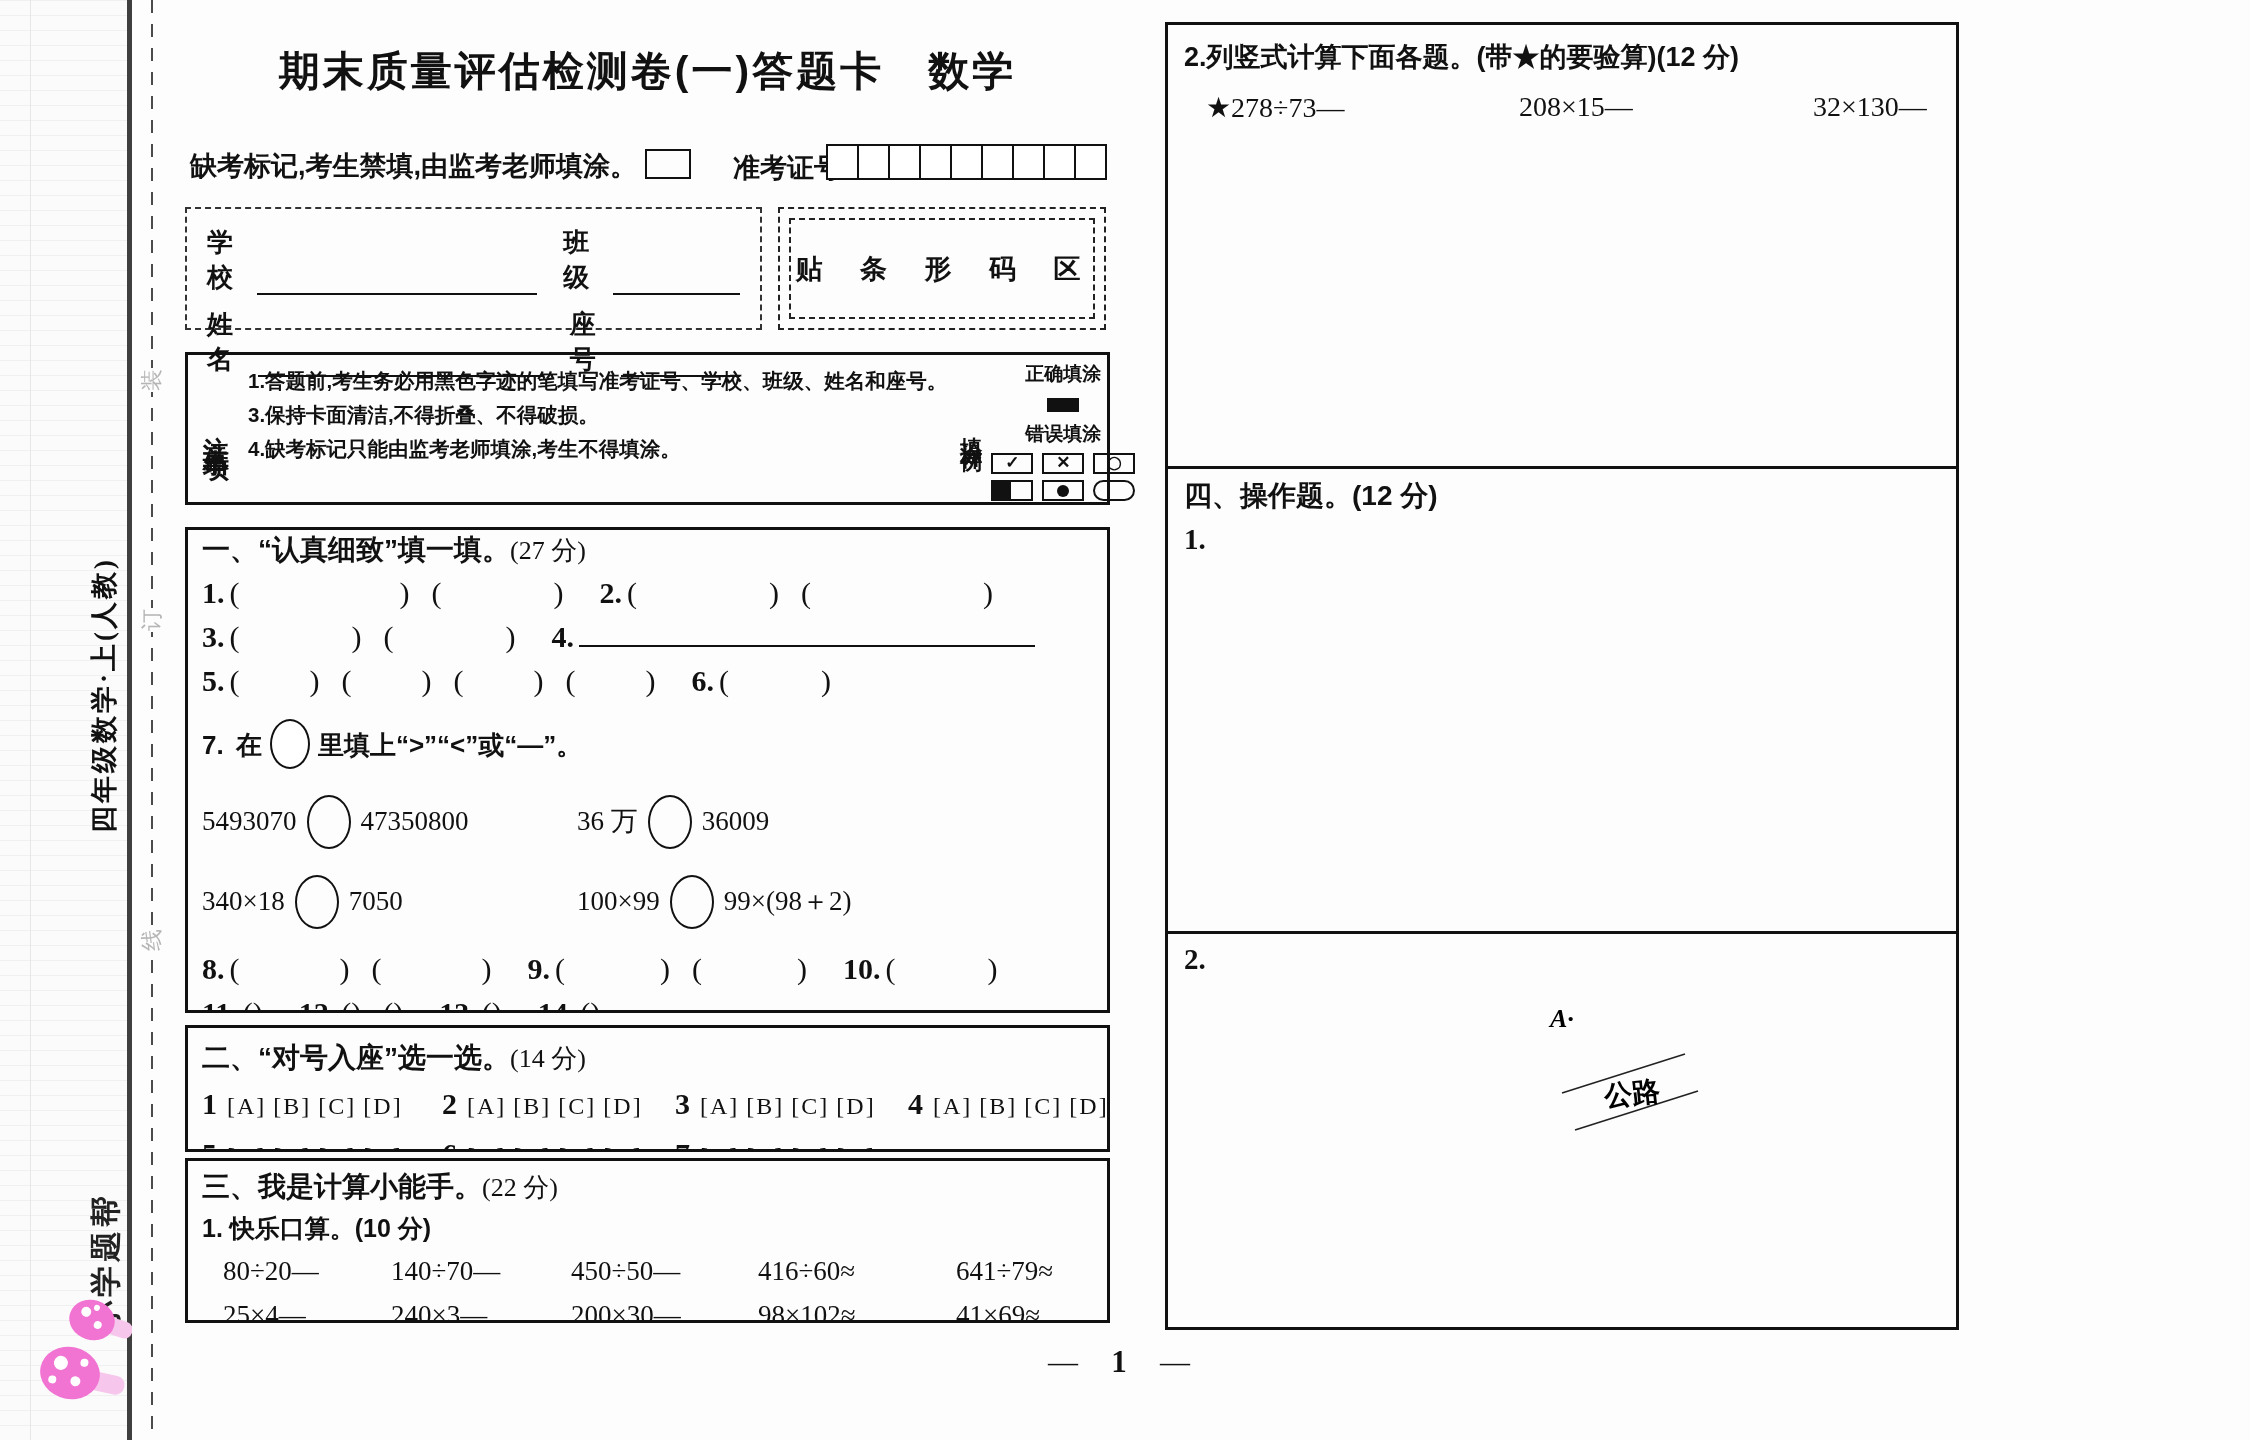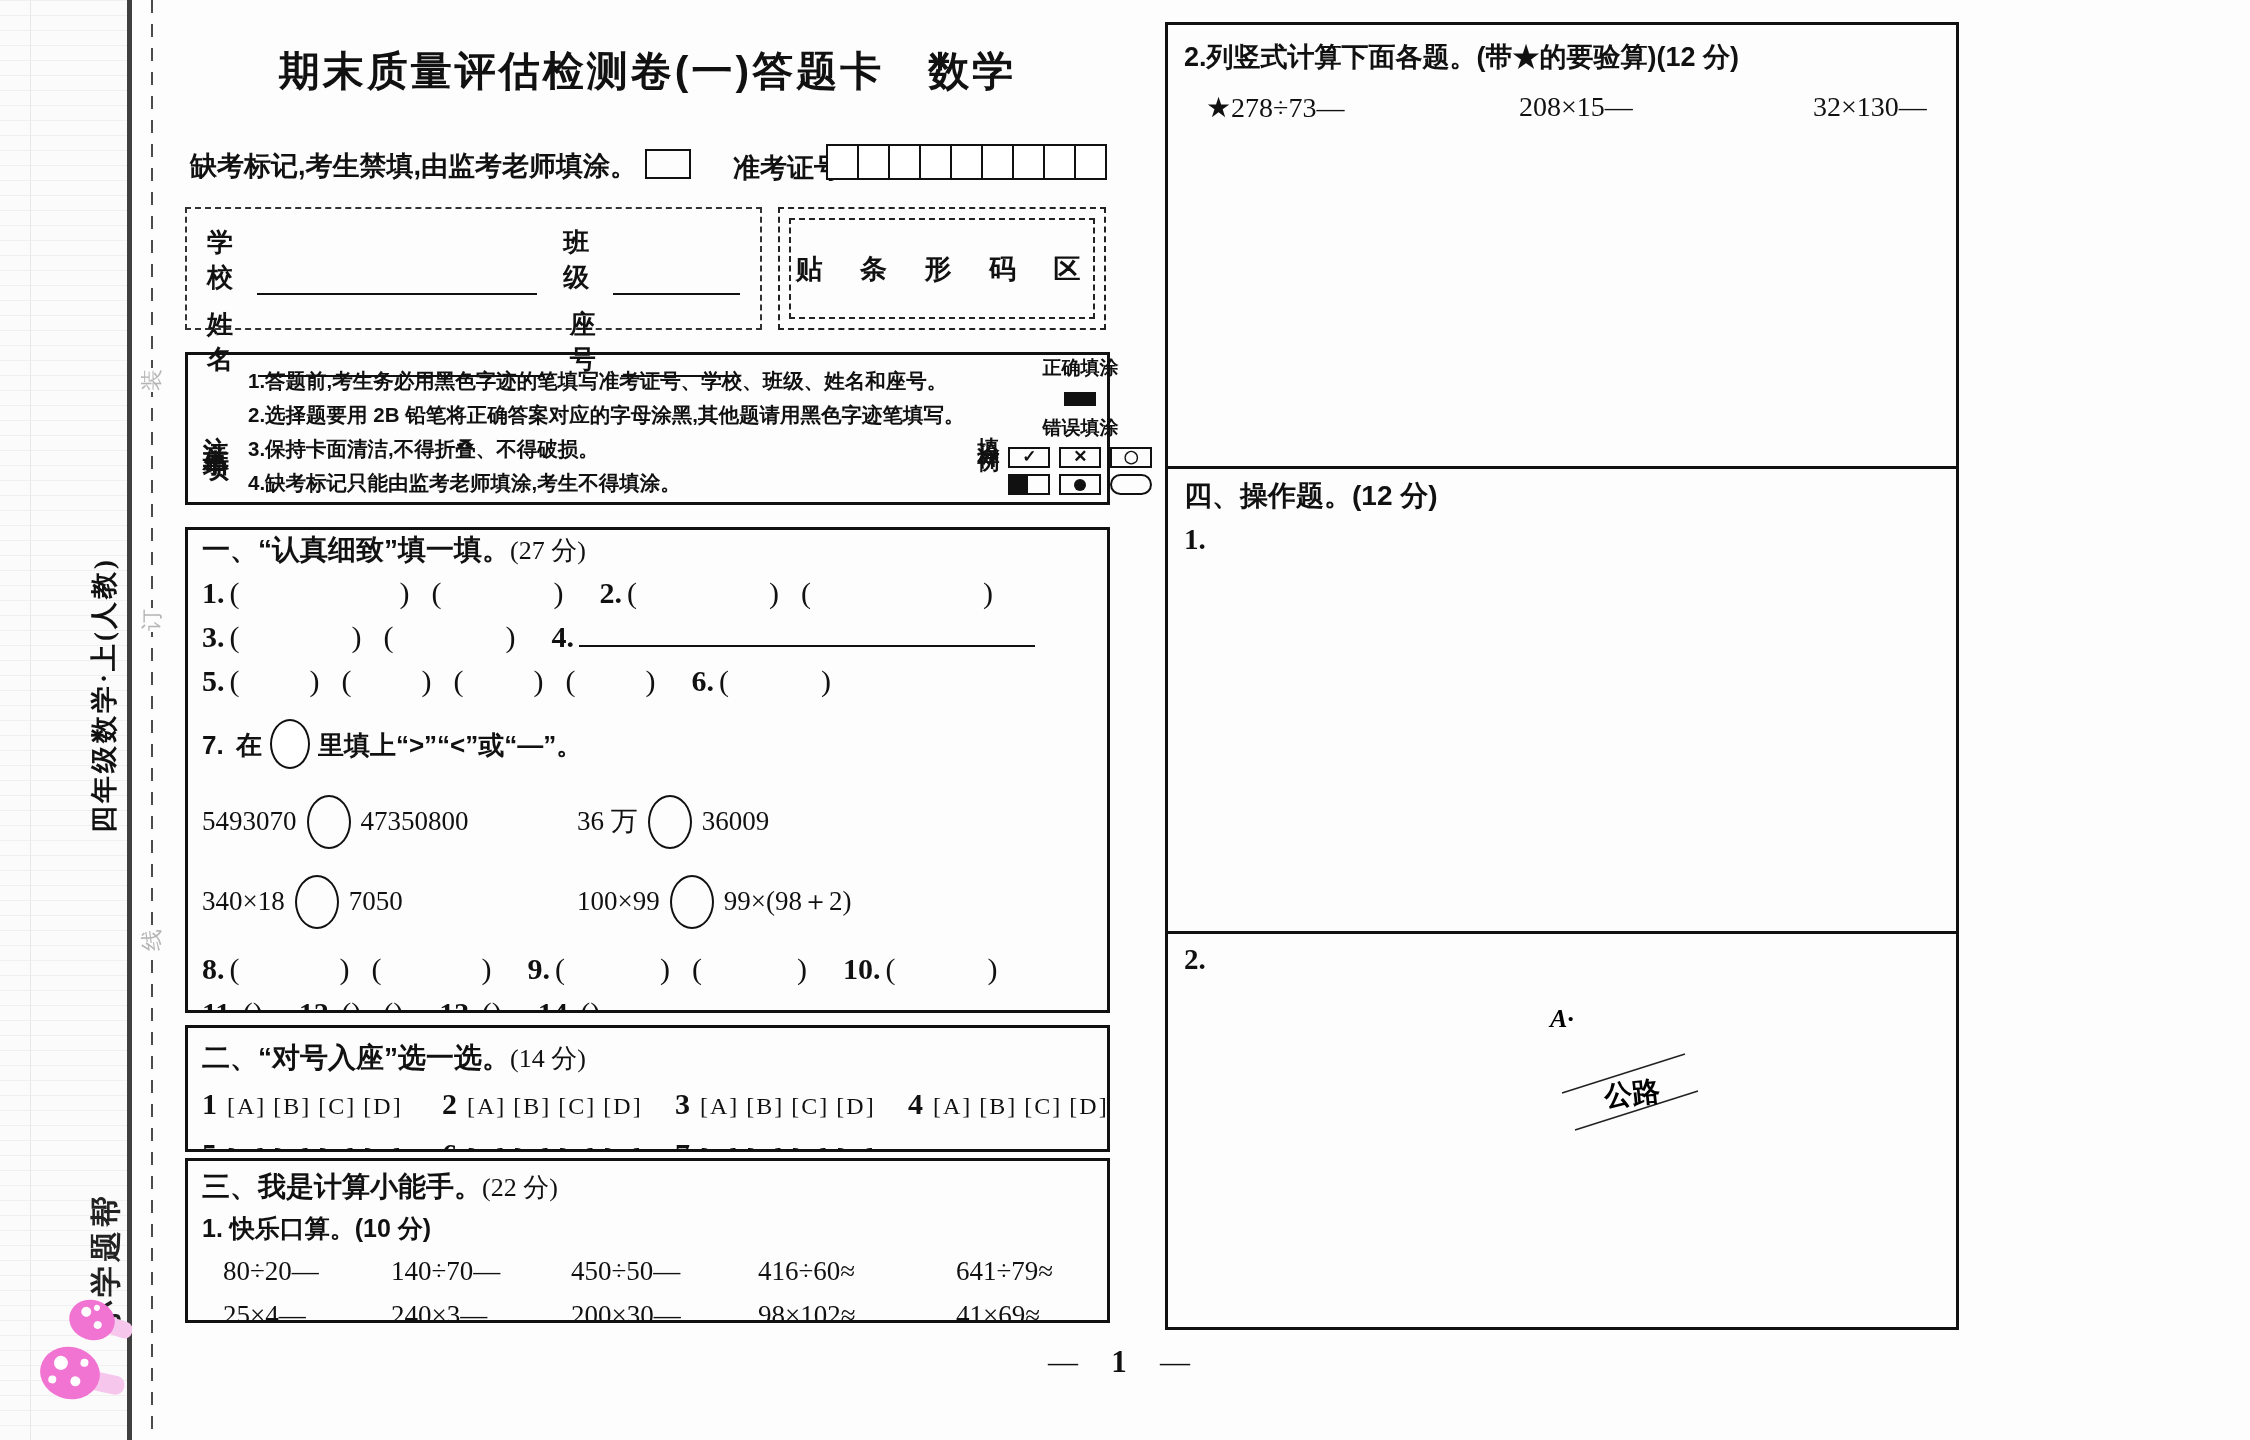--- a/index.html
+++ b/index.html
@@ -44,21 +44,21 @@
   
   .notice-box{position:absolute;left:185px;top:352px;width:925px;height:153px;border:3px solid #111;
       box-sizing:border-box;display:flex;}
   .notice-title{width:58px;display:flex;align-items:center;justify-content:center;
       writing-mode:vertical-rl;text-orientation:upright;font-size:26px;font-weight:800;letter-spacing:7px;}
   .notice-items{flex:1;padding:9px 4px 6px 2px;font-size:20.5px;font-weight:600;line-height:34px;white-space:nowrap;}
   .notice-div{width:2px;background:#111;}
   .sample{width:232px;display:flex;}
   .sample-title{width:40px;display:flex;align-items:center;justify-content:center;
       writing-mode:vertical-rl;text-orientation:upright;font-size:22px;font-weight:700;letter-spacing:5px;}
-  .sample-body{flex:1;text-align:center;font-size:19px;font-weight:600;}
+  .sample-body{flex:1;text-align:center;font-size:19px;font-weight:600;padding-top:6px;}
   .correct-bar{width:32px;height:14px;background:#111;margin:11px auto 9px auto;}
   .marks{display:grid;grid-template-columns:repeat(3,42px);gap:6px 9px;justify-content:center;margin-top:6px;}
   .mark{width:38px;height:17px;border:2px solid #111;position:relative;font-size:17px;line-height:15px;
       font-weight:700;text-align:center;overflow:hidden;}
   .mark-circle{font-size:13px;}
   .mark-half::before{content:"";position:absolute;left:0;top:0;bottom:0;width:46%;background:#111;}
   .mark-dot::before{content:"";position:absolute;left:50%;top:50%;width:12px;height:12px;border-radius:50%;
       background:#111;transform:translate(-50%,-50%);}
   .mark-ellipse{border-radius:12px;}
   
@@ -177,21 +177,20 @@
   </div>
 
   <div class="barcode-outer">
     <div class="barcode-inner">贴 条 形 码 区</div>
   </div>
 
   <div class="notice-box">
     <div class="notice-title">注意事项</div>
     <div class="notice-items">
       <div>1.答题前,考生务必用黑色字迹的笔填写准考证号、学校、班级、姓名和座号。</div>
-      <div>2.选择题要用 2B 铅笔将正确答案对应的字母涂黑,其他题请用黑色字迹笔填写。</div>
       <div>3.保持卡面清洁,不得折叠、不得破损。</div>
       <div>4.缺考标记只能由监考老师填涂,考生不得填涂。</div>
     </div>
     <div class="notice-div"></div>
     <div class="sample">
       <div class="sample-title">填涂样例</div>
       <div class="sample-body">
         <div>正确填涂</div>
         <div class="correct-bar"></div>
         <div>错误填涂</div>

